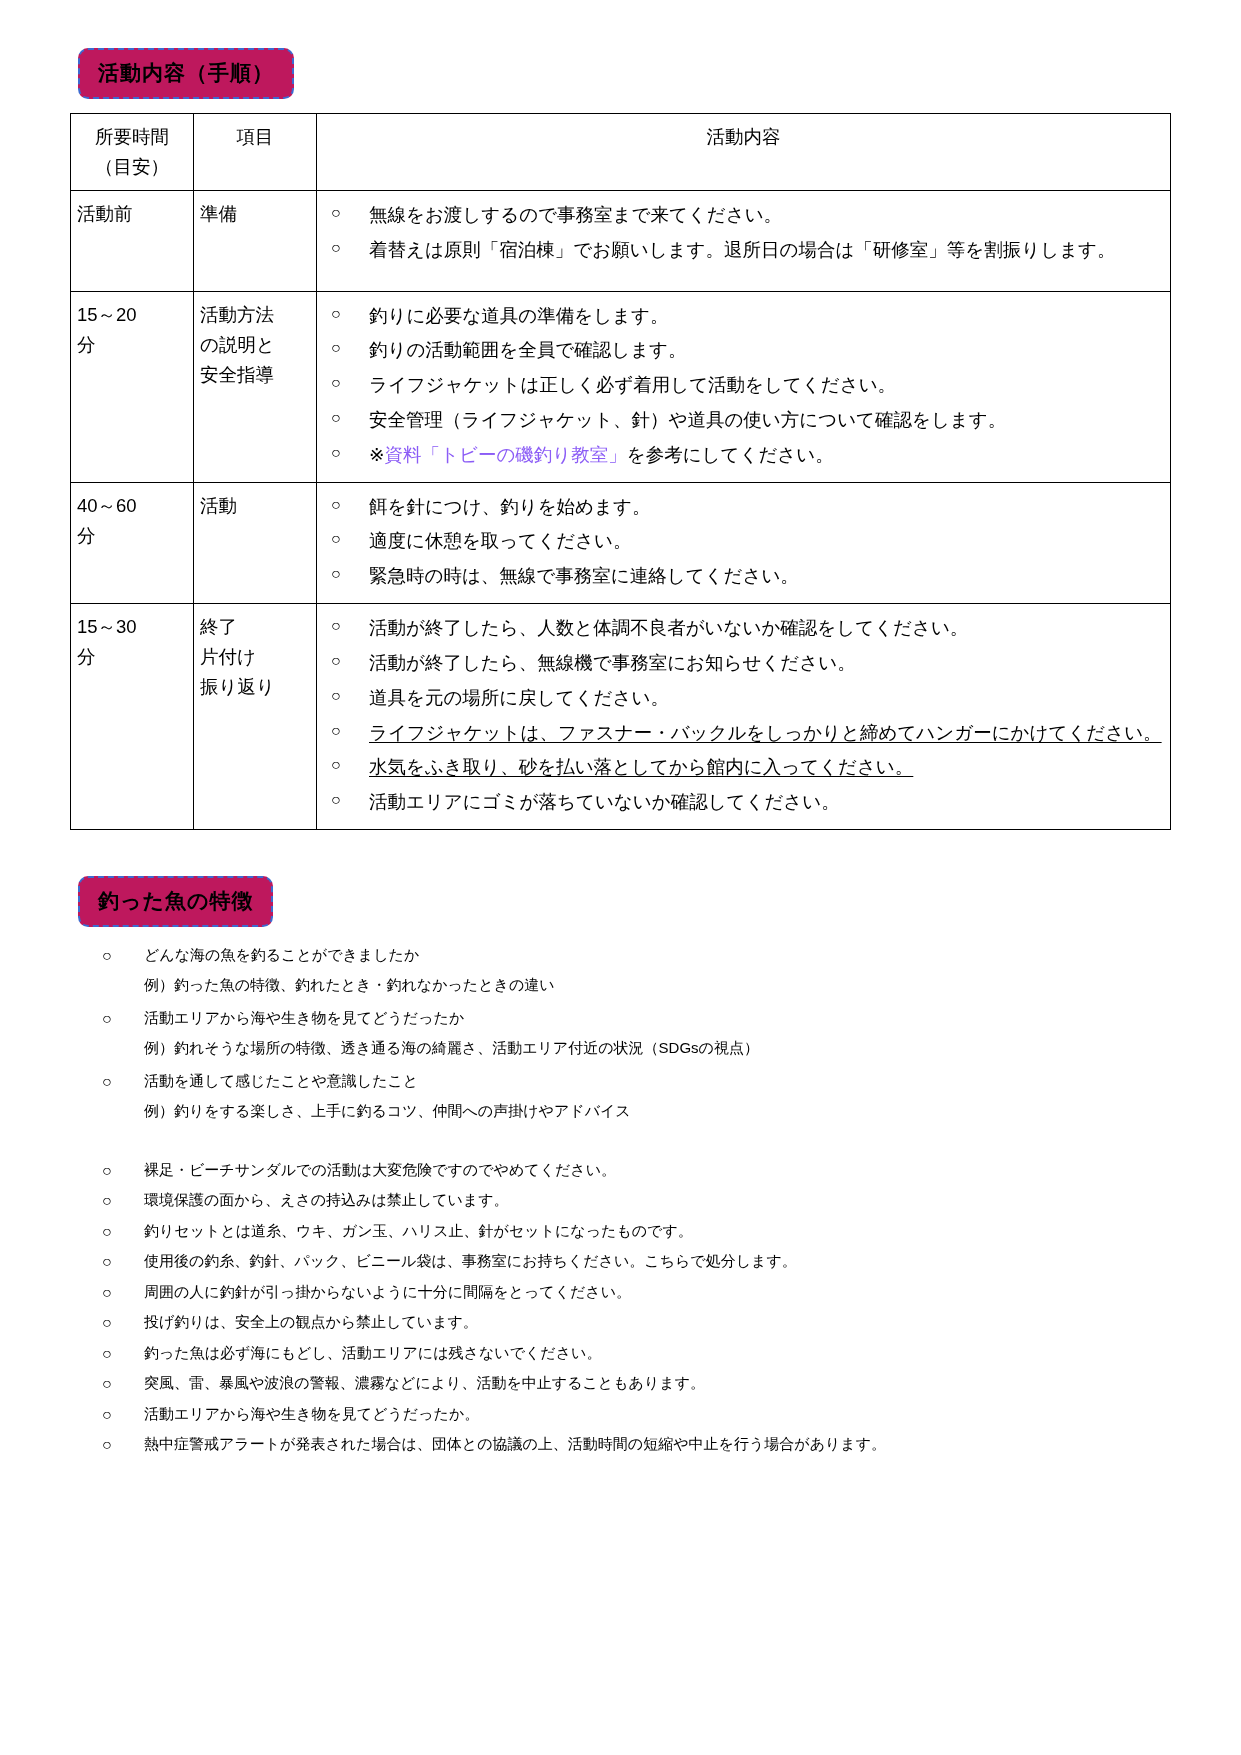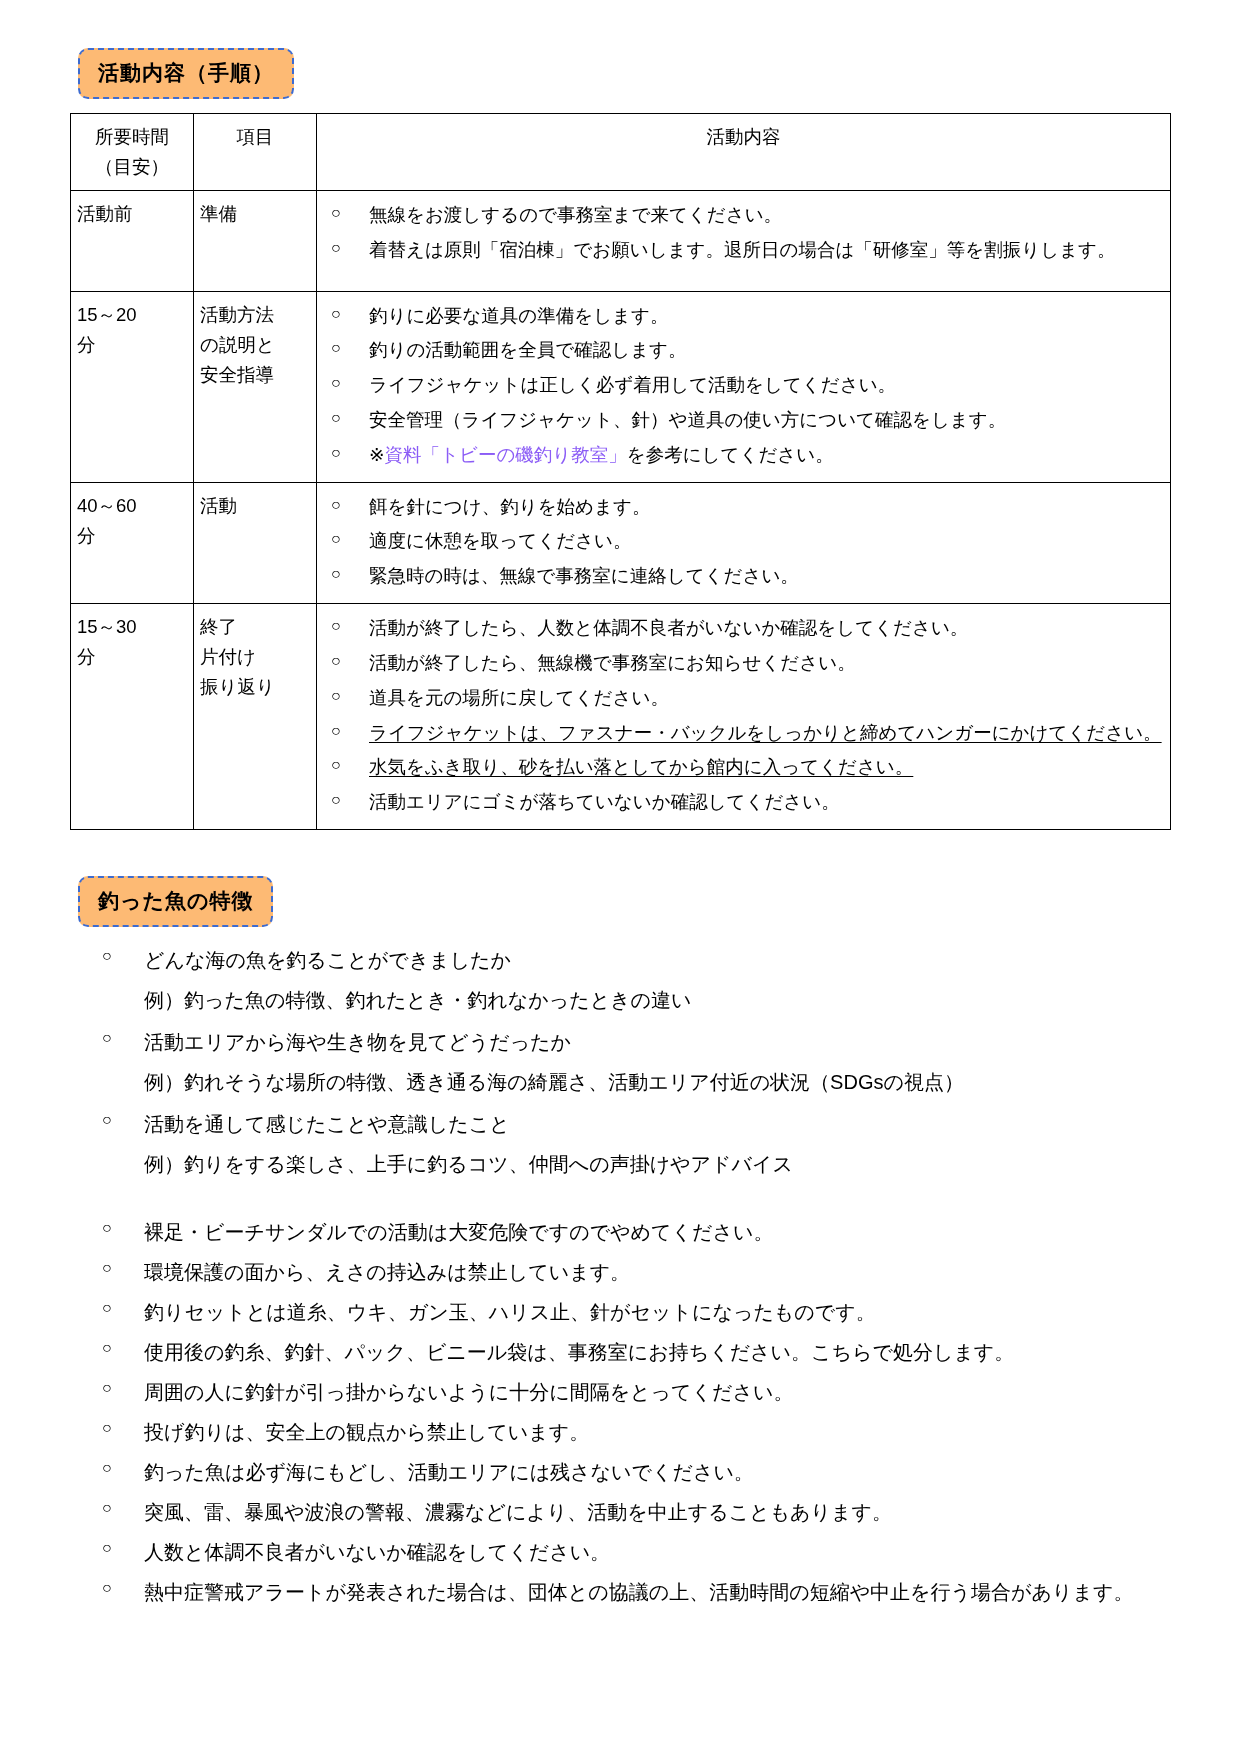--- a/index.html
+++ b/index.html
@@ -24,21 +24,21 @@
   
   .section-heading {
     display: inline-block;
     border: 2px dashed #3c6bd1;
     border-radius: 10px;
     padding: 9px 18px 10px 18px;
     font-size: 21px;
     font-weight: bold;
     letter-spacing: 1px;
     color: #000;
-    background: #fdba74;
+    background: #be185d;
     margin-bottom: 14px;
   }
   .heading-wrap { margin-left: 8px; }
 
   
   table.activity {
     border-collapse: collapse;
     width: 100%;
     table-layout: fixed;
     border-radius: 31px;
@@ -90,21 +90,21 @@
     padding-left: 46px;
   }
   li.noteline:before { content: ""; }
   .red { color: #8b5cf6; }
   .uline { text-decoration: underline; text-underline-offset: 3px; }
 
   
   .block { margin-top: 30px; }
   .section-body {
     margin-left: 18px;
-    font-size: 20px;
+    font-size: 15px;
   }
   ul.circ2 {
     list-style: none;
     margin: 0;
     padding: 0;
   }
   ul.circ2 > li.main {
     position: relative;
     padding-left: 56px;
     margin-bottom: 2px;
@@ -228,19 +228,19 @@
     <div class="section-body">
       <ul class="circ2 tight">
         <li class="main">裸足・ビーチサンダルでの活動は大変危険ですのでやめてください。</li>
         <li class="main">環境保護の面から、えさの持込みは禁止しています。</li>
         <li class="main">釣りセットとは道糸、ウキ、ガン玉、ハリス止、針がセットになったものです。</li>
         <li class="main">使用後の釣糸、釣針、パック、ビニール袋は、事務室にお持ちください。こちらで処分します。</li>
         <li class="main">周囲の人に釣針が引っ掛からないように十分に間隔をとってください。</li>
         <li class="main">投げ釣りは、安全上の観点から禁止しています。</li>
         <li class="main">釣った魚は必ず海にもどし、活動エリアには残さないでください。</li>
         <li class="main">突風、雷、暴風や波浪の警報、濃霧などにより、活動を中止することもあります。</li>
-        <li class="main">人数と体調不良者がいないか確認をしてください。</li>
+        <li class="main">活動エリアから海や生き物を見てどうだったか。</li>
         <li class="main">熱中症警戒アラートが発表された場合は、団体との協議の上、活動時間の短縮や中止を行う場合があります。</li>
       </ul>
     </div>
   </div>
 
 </div>
 
 </body></html>

